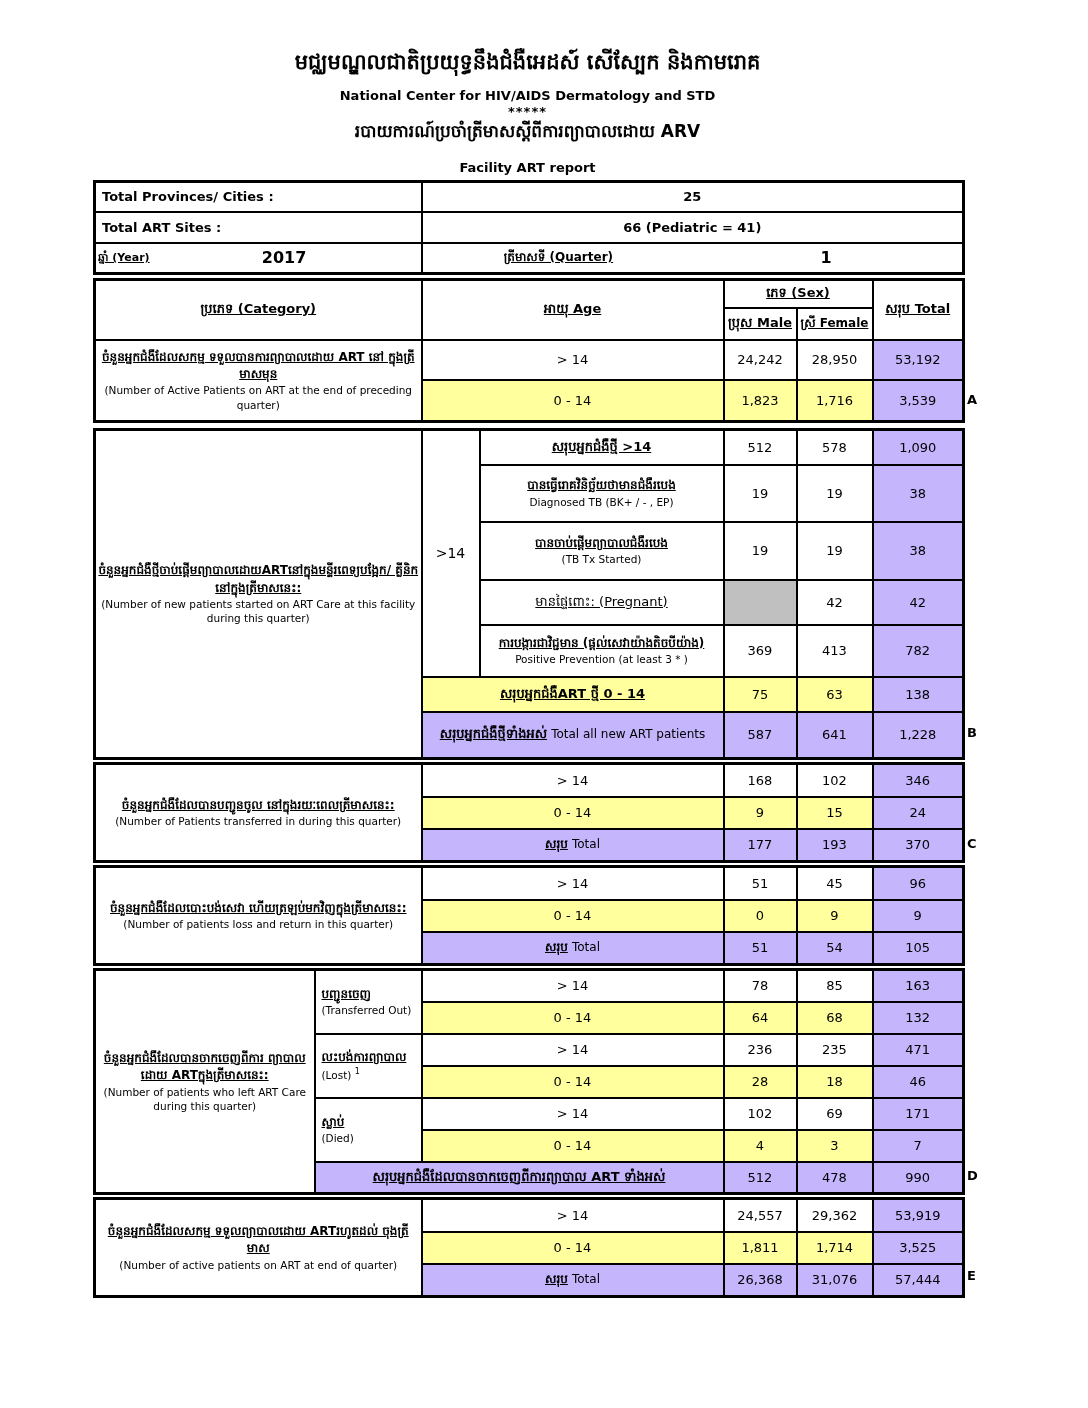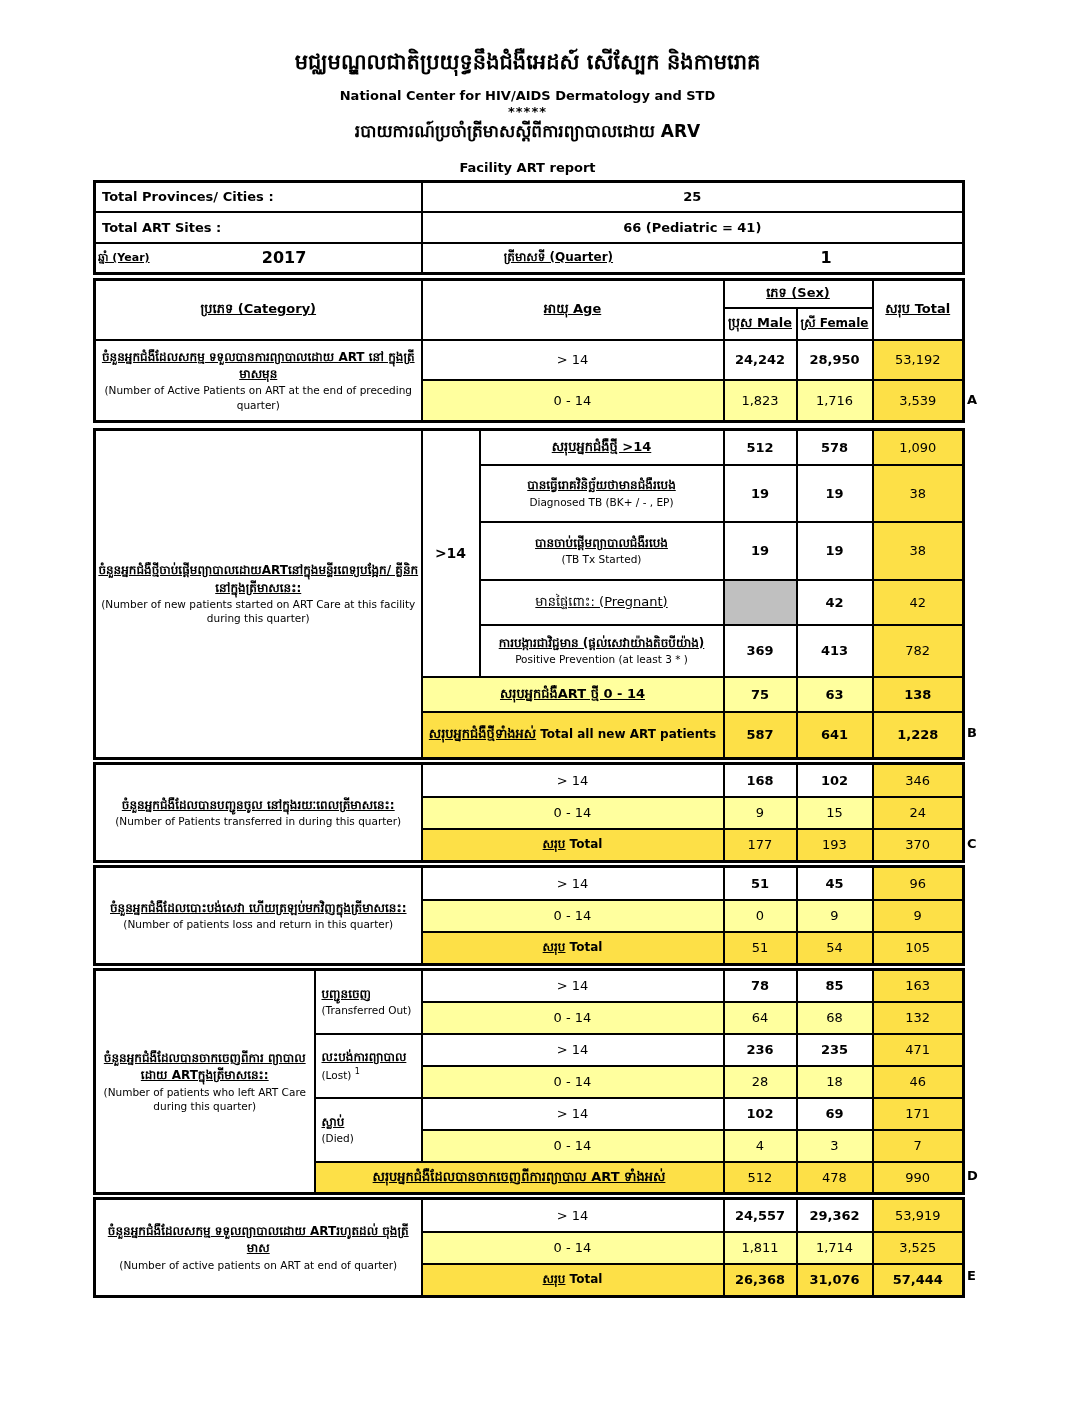--- a/index.html
+++ b/index.html
@@ -9,23 +9,23 @@
   .hdr-title{top:48px;font-size:21px;}
   .hdr-org{top:88px;font-size:13px;}
   .hdr-stars{top:104px;font-size:13px;letter-spacing:1px;}
   .hdr-sub{top:120px;font-size:17px;}
   .hdr-report{top:160px;font-size:13px;}
 
   table.t{position:absolute;left:93px;width:869px;border-collapse:collapse;
           table-layout:fixed;border:3px solid #000;}
   table.t td{border:2px solid #000;text-align:center;vertical-align:middle;
              padding:0 2px;overflow:hidden;font-size:13px;}
-  .b{font-weight:bold;}
+  .b{font-weight:normal;}
   .y{background:#ffff9e;}
-  .c{background:#fde047;}
+  .c{background:#c4b5fd;}
   .g{background:#c0c0c0;}
   .kh{font-size:12px;font-weight:bold;line-height:1.45;text-decoration:underline;}
   .en{font-size:10.5px;font-weight:normal;line-height:1.35;}
   .age{font-size:12px;}
   .catcell{background:#fff;}
   .leftcell{text-align:left !important;padding-left:6px !important;}
   .infolabel{text-align:left !important;padding-left:6px !important;font-weight:bold;font-size:15px;}
   .infoval{font-weight:bold;font-size:15px;}
   .split{display:flex;align-items:center;width:100%;}
   .split .h{flex:1;text-align:center;}

